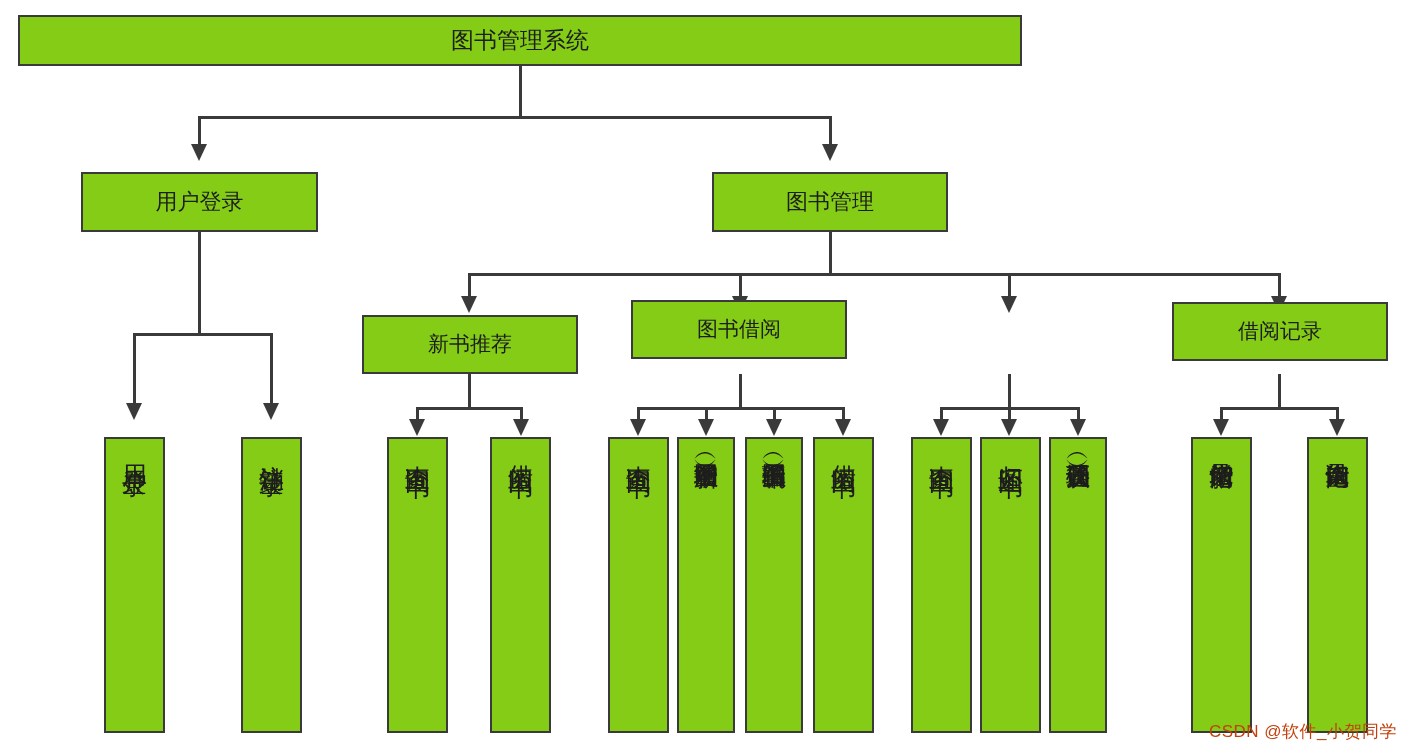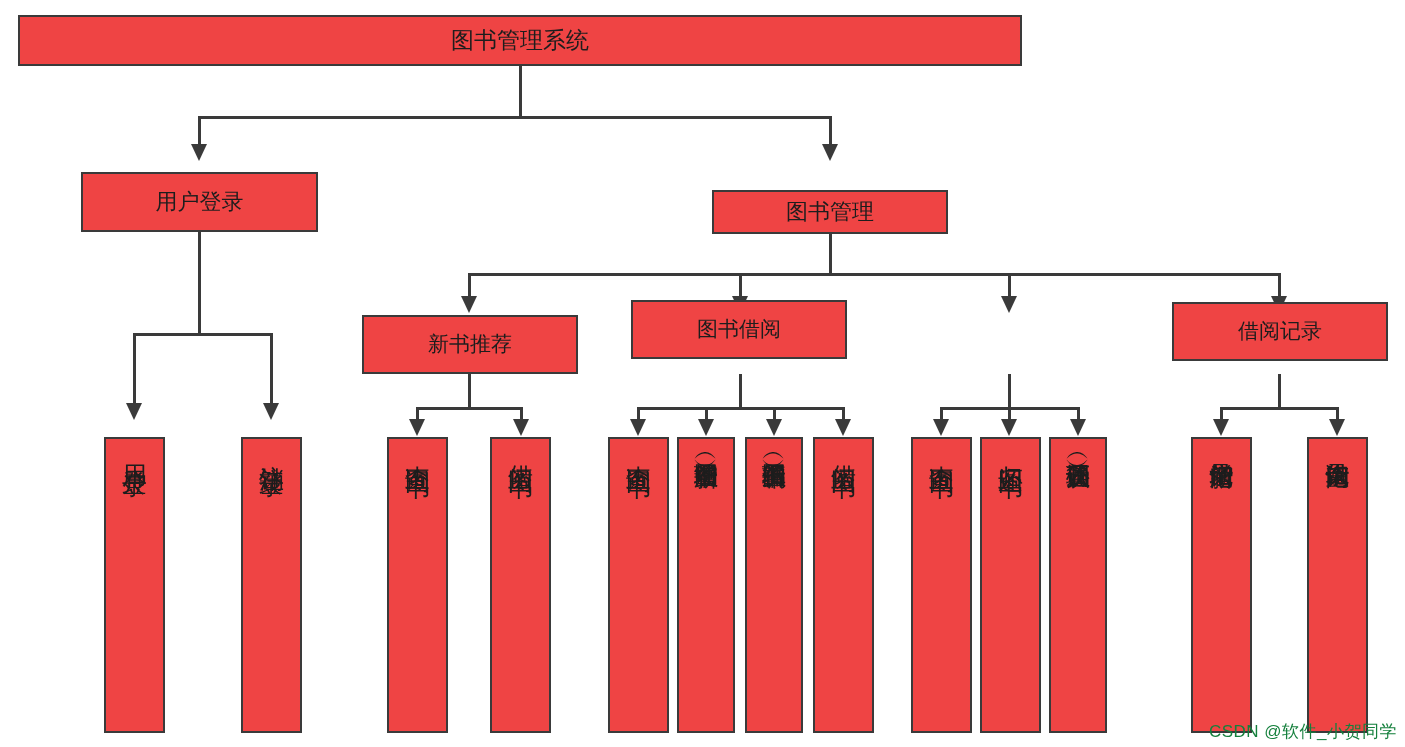--- a/index.html
+++ b/index.html
@@ -10,21 +10,21 @@
     font-family:"Liberation Sans","DejaVu Sans",sans-serif;
     overflow:hidden;
     position:relative;
   }
   #diagram{position:absolute;left:0;top:0;width:1405px;height:747px;}
 
   
   .node{
     position:absolute;
     box-sizing:border-box;
-    background:#ef4444;
+    background:#84cc16;
     border:2.5px solid #3a3a3a;
     display:flex;
     align-items:center;
     justify-content:center;
     color:#1d1d1d;
     z-index:3;
   }
   .node .lbl{
     display:block;
     text-align:center;
@@ -62,21 +62,21 @@
     border-right:8px solid transparent;
     border-top:17px solid #3a3a3a;
     z-index:2;
   }
 
   
   #watermark{
     position:absolute;
     right:8px;bottom:4px;
     font-size:17px;
-    color:#15803d;
+    color:#c2410c;
     letter-spacing:.5px;
     z-index:5;
     white-space:nowrap;
   }
 </style>
 </head>
 <body>
 
 <div id="diagram">
 
@@ -90,21 +90,21 @@
 
   <div class="ln v" style="left:198px;top:116px;width:2.5px;height:30px;"></div>
   <div class="arrow" style="left:191px;top:144px;"></div>
   <div class="ln v" style="left:829px;top:116px;width:2.5px;height:30px;"></div>
   <div class="arrow" style="left:822px;top:144px;"></div>
 
   <div class="node node-l2" style="left:81px;top:172px;width:237px;height:60px;">
     <span class="lbl">用户登录</span>
   </div>
 
-  <div class="node node-l2" style="left:712px;top:190px;width:236px;height:44px;">
+  <div class="node node-l2" style="left:712px;top:172px;width:236px;height:60px;">
     <span class="lbl">图书管理</span>
   </div>
 
   <div class="ln v" style="left:198px;top:232px;width:2.5px;height:103px;"></div>
   <div class="ln h" style="left:133px;top:333px;width:139px;height:2.5px;"></div>
   <div class="ln v" style="left:133px;top:333px;width:2.5px;height:72px;"></div>
   <div class="arrow" style="left:126px;top:403px;"></div>
   <div class="ln v" style="left:270px;top:333px;width:2.5px;height:72px;"></div>
   <div class="arrow" style="left:263px;top:403px;"></div>
 

